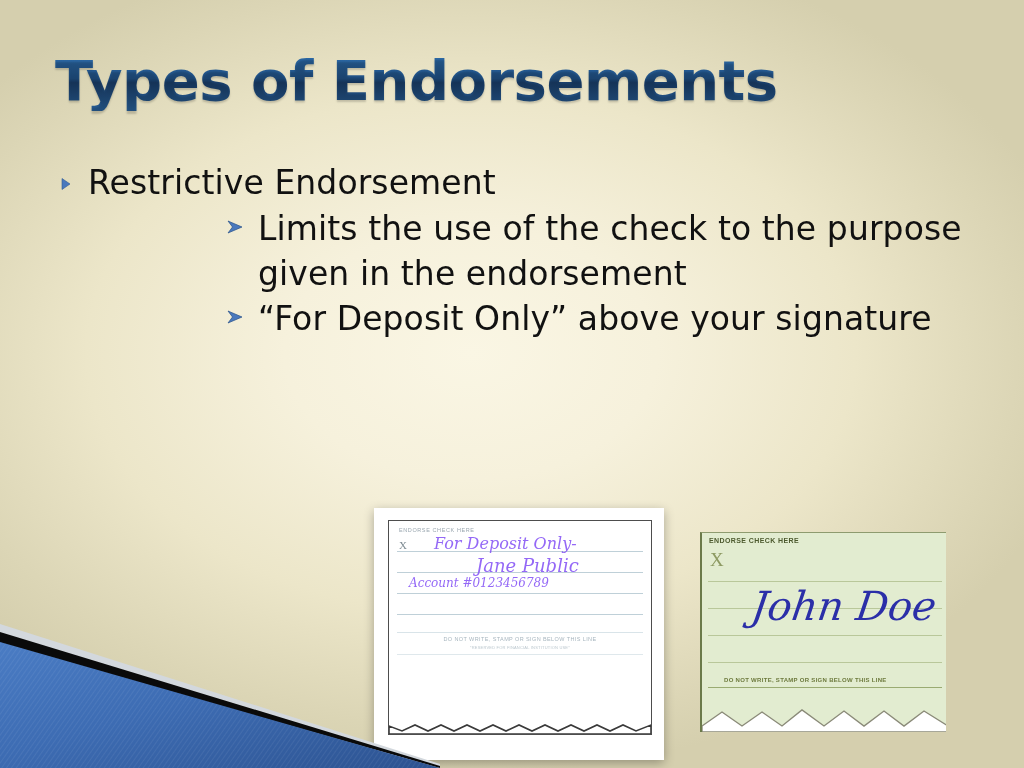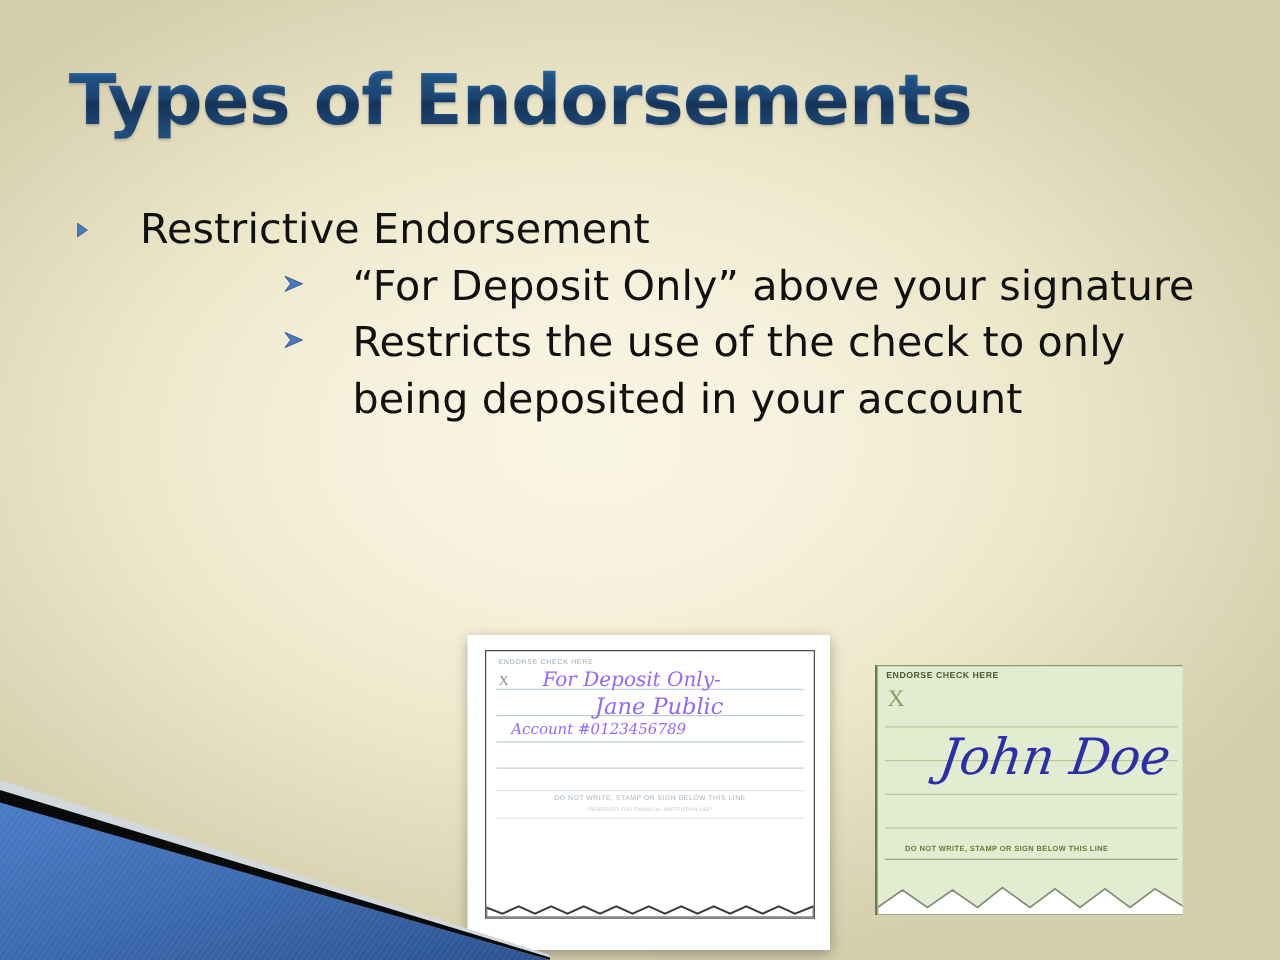--- a/index.html
+++ b/index.html
@@ -75,21 +75,20 @@
     position: absolute;
     left: 58px;
     top: 163px;
     width: 930px;
   }
   .bullet {
     display: flex;
     align-items: flex-start;
     color: #111111;
     font-family: "DejaVu Sans", sans-serif;
-    gap: 24px;
   }
   .bullet .marker {
     flex: 0 0 auto;
     display: inline-block;
     line-height: 1;
   }
   .bullet .text {
     flex: 1 1 auto;
   }
 
@@ -296,40 +295,40 @@
     <div class="bullet lvl1">
       <span class="marker">
         <svg class="tri1" width="16" height="16" viewBox="0 0 16 16">
           <polygon points="4,2.5 12,8 4,13.5" fill="#4a79bd"></polygon>
           <polygon points="4,2.5 12,8 4,13.5" fill="none" stroke="#2f5a96" stroke-width="0.6"></polygon>
         </svg>
       </span>
       <span class="text">Restrictive Endorsement</span>
     </div>
 
+    <div class="bullet lvl2">
+      <span class="marker">
+        <svg class="tri2" width="18" height="16" viewBox="0 0 18 16">
+          <polygon points="2,2 16,8 2,14 6.5,8" fill="#4a79bd"></polygon>
+          <polygon points="2,2 16,8 2,14 6.5,8" fill="none" stroke="#27508a" stroke-width="0.7"></polygon>
+        </svg>
+      </span>
+      <span class="text">Limits the use of the check to the purpose given in the endorsement</span>
+    </div>
 
     <div class="bullet lvl2">
       <span class="marker">
         <svg class="tri2" width="18" height="16" viewBox="0 0 18 16">
           <polygon points="2,2 16,8 2,14 6.5,8" fill="#4a79bd"></polygon>
           <polygon points="2,2 16,8 2,14 6.5,8" fill="none" stroke="#27508a" stroke-width="0.7"></polygon>
         </svg>
       </span>
       <span class="text">“For Deposit Only” above your signature</span>
     </div>
 
-    <div class="bullet lvl2">
-      <span class="marker">
-        <svg class="tri2" width="18" height="16" viewBox="0 0 18 16">
-          <polygon points="2,2 16,8 2,14 6.5,8" fill="#4a79bd"></polygon>
-          <polygon points="2,2 16,8 2,14 6.5,8" fill="none" stroke="#27508a" stroke-width="0.7"></polygon>
-        </svg>
-      </span>
-      <span class="text">Restricts the use of the check to only being deposited in your account</span>
-    </div>
 
   </div>
 
   <div class="check-a">
     <div class="check-a-card"></div>
     <div class="check-a-inner">
 
       <div class="ca-label">ENDORSE CHECK HERE</div>
       <div class="ca-x">X</div>
 

